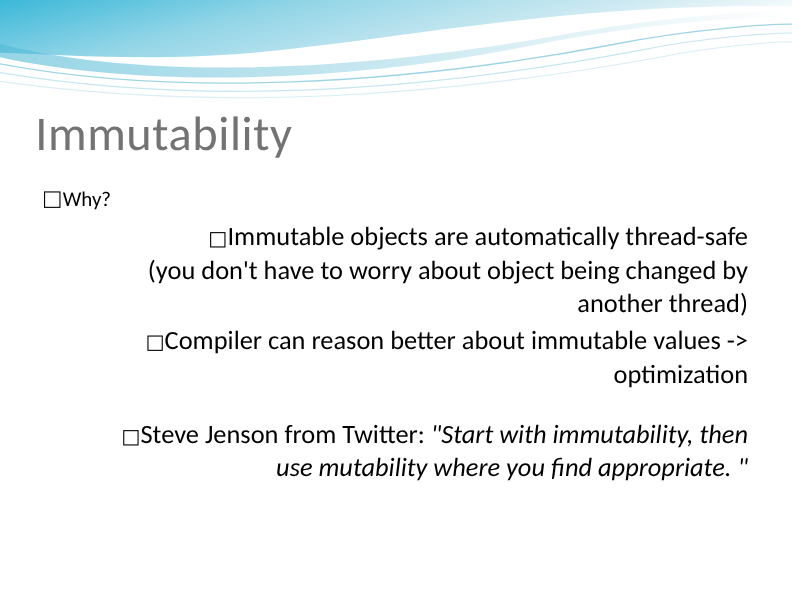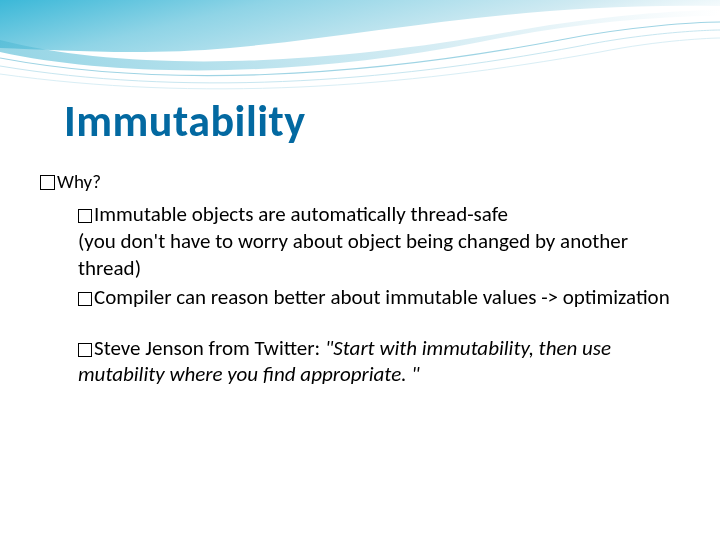--- a/index.html
+++ b/index.html
@@ -19,41 +19,41 @@
     position: absolute;
     top: 0; left: 0;
     width: 720px; height: 540px;
     padding: 0;
   }
   .title {
     position: absolute;
     left: 32px;
     top: 94px;
     font-size: 44px;
-    font-weight: 700;
-    color: #0369a1;
+    font-weight: 400;
+    color: #737373;
     letter-spacing: 0.5px;
-    margin-left: 32px;
   }
   .body-area {
     position: absolute;
     left: 40px;
     top: 170px;
     width: 640px;
     color: #000;
   }
   .lvl1 {
     font-size: 19px;
     margin-bottom: 8px;
   }
   .lvl2 {
-    font-size: 21px;
+    font-size: 24px;
     margin-left: 38px;
     margin-bottom: 2px;
     line-height: 1.28;
+    text-align: right;
   }
   .gap { height: 22px; }
   .bullet-box {
     display: inline-block;
     width: 15px; height: 15px;
     border: 1px solid #000;
     vertical-align: -1px;
     margin-right: 2px;
     position: relative;
     top: 1px;

